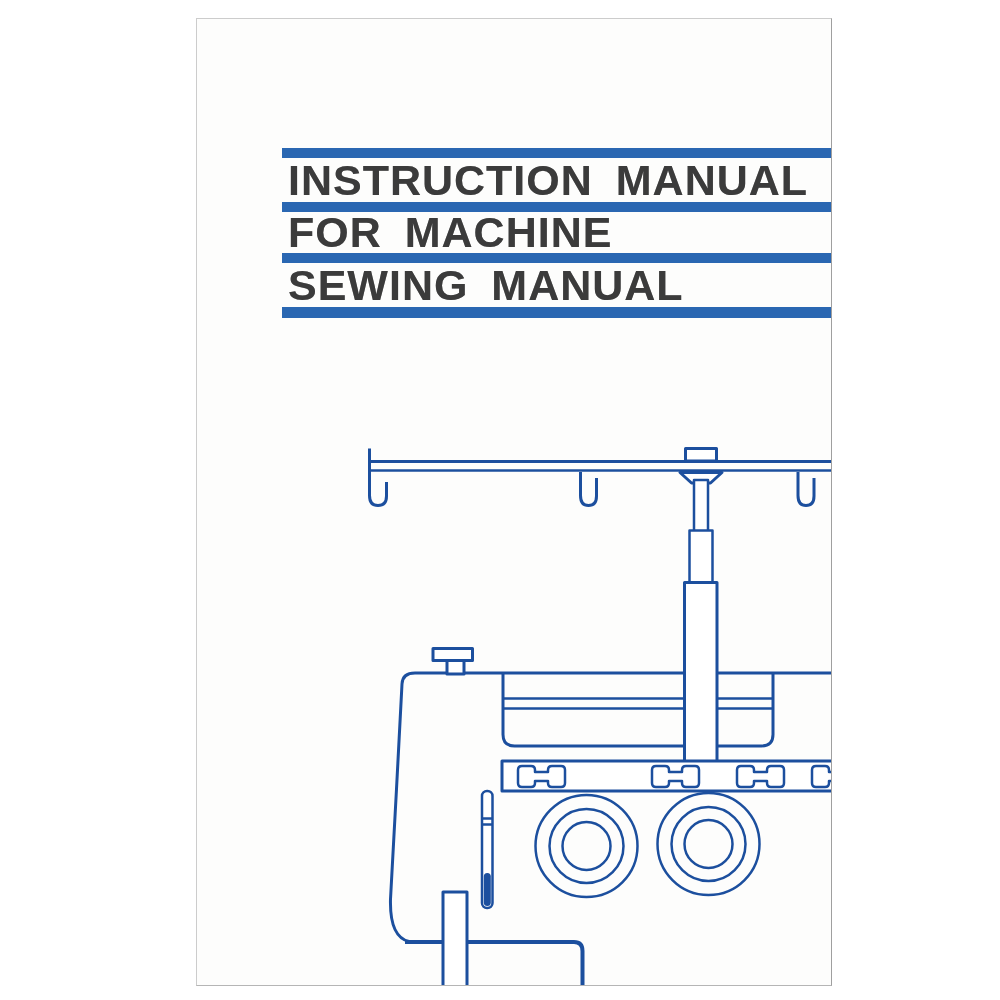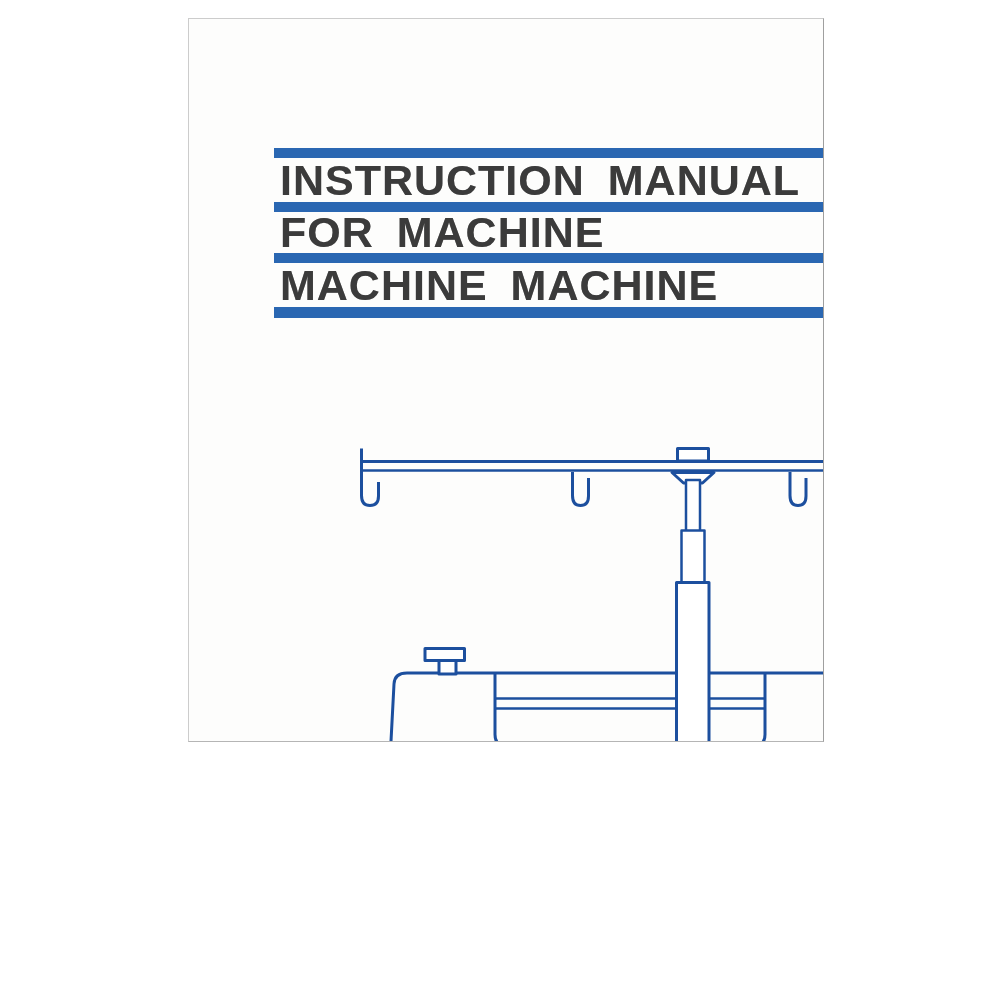--- a/index.html
+++ b/index.html
@@ -7,21 +7,21 @@
     --line-blue:#1c4f9e;
     --title-text:#3b3b3b;
     --paper:#fdfdfc;
   }
   html,body{margin:0;padding:0;background:#ffffff;}
   .canvas{
     position:relative;width:1000px;height:1000px;background:#ffffff;overflow:hidden;
     font-family:"Liberation Sans", sans-serif;
   }
   .page{
-    position:absolute;left:188px;top:18px;width:636px;height:724px;
+    position:absolute;left:196px;top:18px;width:636px;height:968px;
     box-sizing:border-box;background:var(--paper);
     border:1px solid #cccccc;border-right-color:#9f9f9f;border-bottom-color:#b5b5b5;
     overflow:hidden;
   }
   .bar{position:absolute;left:85px;width:551px;height:10px;background:var(--bar-blue);}
   .bar1{top:129px;}
   .bar2{top:183px;}
   .bar3{top:234px;}
   .bar4{top:288px;height:11px;}
   .trow{
@@ -44,21 +44,21 @@
 
 <div class="canvas">
   <div class="page">
 
     <div class="title-block">
       <div class="bar bar1"></div>
       <div class="trow trow1">INSTRUCTION MANUAL</div>
       <div class="bar bar2"></div>
       <div class="trow trow2">FOR MACHINE</div>
       <div class="bar bar3"></div>
-      <div class="trow trow3">MACHINE MACHINE</div>
+      <div class="trow trow3">SEWING MANUAL</div>
       <div class="bar bar4"></div>
     </div>
 
     <svg class="art" width="644" height="968" viewBox="0 0 644 968" xmlns="http://www.w3.org/2000/svg">
 
       <g>
         <path class="ln" d="M171,442.5 H646"></path>
         <path class="ln thin" d="M171,451.5 H646"></path>
       </g>
 

